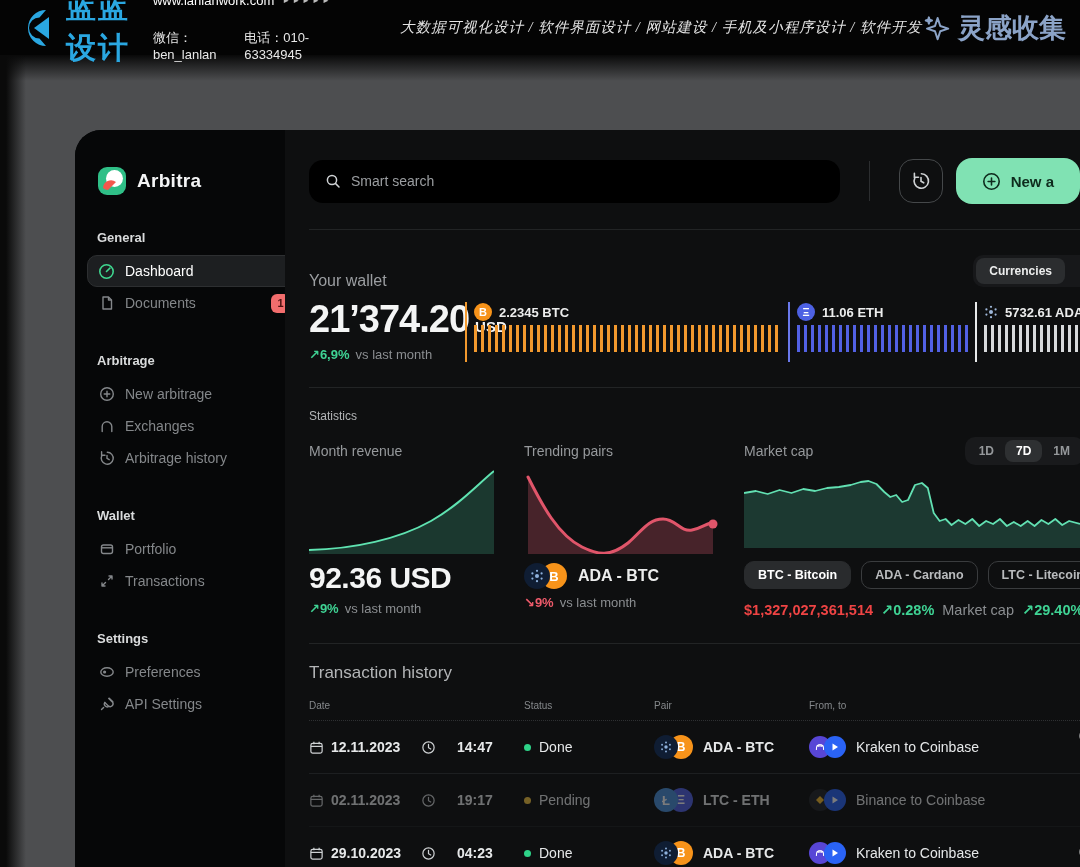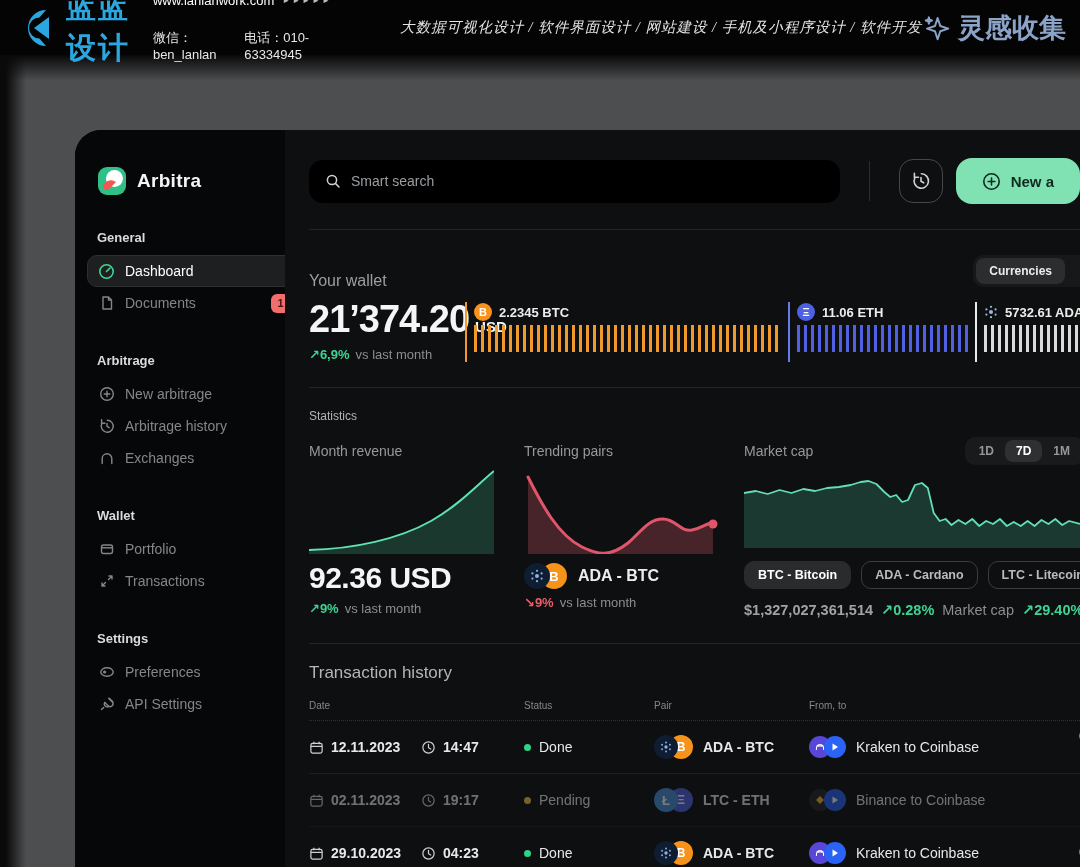--- a/index.html
+++ b/index.html
@@ -106,33 +106,33 @@
   .pair-name { margin-left:11px; color:#eceded; font-size:16px; font-weight:bold; }
   .mc-head { display:flex; align-items:center; justify-content:space-between; margin:12px 0 8px; }
   .range-tabs { display:flex; background:#191a1c; border-radius:10px; padding:3px; margin-right:-4px; }
   .range-tab { font-size:12px; font-weight:bold; color:#95989b; padding:4px 11px; border-radius:8px; cursor:pointer; }
   .range-tab.active { background:#2e3032; color:#fff; }
   .mc-pills { display:flex; gap:10px; margin-top:13px; white-space:nowrap; }
   .mc-pill { border:1px solid #3a3c3e; border-radius:10px; padding:6px 13px; font-size:12.5px;
     font-weight:bold; color:#b9bbbd; cursor:pointer; flex:none; }
   .mc-pill.active { background:#292b2d; border-color:#292b2d; color:#fff; }
   .mc-stats { display:flex; align-items:center; gap:8px; margin-top:13px; font-size:14.5px; white-space:nowrap; }
-  .mc-cap { color:#a3a3a3; font-weight:bold; }
+  .mc-cap { color:#ef4444; font-weight:bold; }
   .mc-pct { font-weight:bold; }
 
   
   .tx-title { margin-top:19px; color:#b3b5b7; font-size:17px; }
   .tx-grid { display:grid; grid-template-columns:215px 130px 155px 270px 1fr; align-items:center; }
   .tx-headers { margin-top:17px; padding-bottom:9px; border-bottom:1px dotted #2e3032;
     color:#85888b; font-size:10px; }
   .tx-row { height:53px; border-bottom:1px solid #1d1f21; color:#e6e8e9; font-size:14px; }
   .tx-row.dim { opacity:.45; }
   .cell-date { display:flex; align-items:center; }
   .d-group { display:flex; align-items:center; gap:7px; width:112px; font-weight:bold; }
-  .t-group { display:flex; align-items:center; gap:7px; font-weight:bold; }
+  .t-group { display:flex; align-items:center; gap:21px; font-weight:bold; }
   .cell-status { display:flex; align-items:center; gap:8px; }
   .dot { width:7px; height:7px; border-radius:50%; }
   .dot.done { background:#2ed388; } .dot.pending { background:#f5c642; }
   .cell-pair { display:flex; align-items:center; }
   .cell-pair .coin { width:24px; height:24px; }
   .cell-pair .pname { margin-left:10px; font-weight:bold; }
   .cell-route { display:flex; align-items:center; }
   .xcoin { width:22px; height:22px; border-radius:50%; display:flex; align-items:center; justify-content:center; flex:none; }
   .xcoin + .xcoin { margin-left:-7px; position:relative; z-index:2; }
   .cell-route .rname { margin-left:10px; }
@@ -218,34 +218,34 @@
         <svg width="16" height="16" viewBox="0 0 16 16" fill="none" stroke="#84878a" stroke-width="1.4" stroke-linecap="round">
           <circle cx="8" cy="8" r="6.3"></circle>
             <path d="M8 5.2 V10.8 M5.2 8 H10.8"></path>
         </svg>
       </span>
       <span>New arbitrage</span>
     </div>
     <div class="nav-item">
       <span class="nav-icon">
         <svg width="16" height="16" viewBox="0 0 16 16" fill="none" stroke="#84878a" stroke-width="1.4" stroke-linecap="round">
+          <path d="M3.2 13.5 V8.6 a4.8 4.8 0 0 1 9.6 0 V13.5"></path>
+        </svg>
+      </span>
+      <span>Exchanges</span>
+    </div>
+    <div class="nav-item">
+      <span class="nav-icon">
+        <svg width="16" height="16" viewBox="0 0 16 16" fill="none" stroke="#84878a" stroke-width="1.4" stroke-linecap="round">
           <path d="M8.3 2.2 a6 6 0 1 1 -5.5 3.4"></path>
             <path d="M2.6 1.8 v3.4 h3.4"></path>
             <path d="M8 5.4 v3 l2.2 1.3"></path>
         </svg>
       </span>
       <span>Arbitrage history</span>
-    </div>
-    <div class="nav-item">
-      <span class="nav-icon">
-        <svg width="16" height="16" viewBox="0 0 16 16" fill="none" stroke="#84878a" stroke-width="1.4" stroke-linecap="round">
-          <path d="M3.2 13.5 V8.6 a4.8 4.8 0 0 1 9.6 0 V13.5"></path>
-        </svg>
-      </span>
-      <span>Exchanges</span>
     </div>
 
     <div class="nav-title">Wallet</div>
     <div class="nav-item">
       <span class="nav-icon">
         <svg width="16" height="16" viewBox="0 0 16 16" fill="none" stroke="#84878a" stroke-width="1.4" stroke-linejoin="round">
           <rect x="2.5" y="4" width="11" height="8.5" rx="2"></rect>
             <path d="M2.5 6.8 H13.5"></path>
         </svg>
       </span>

